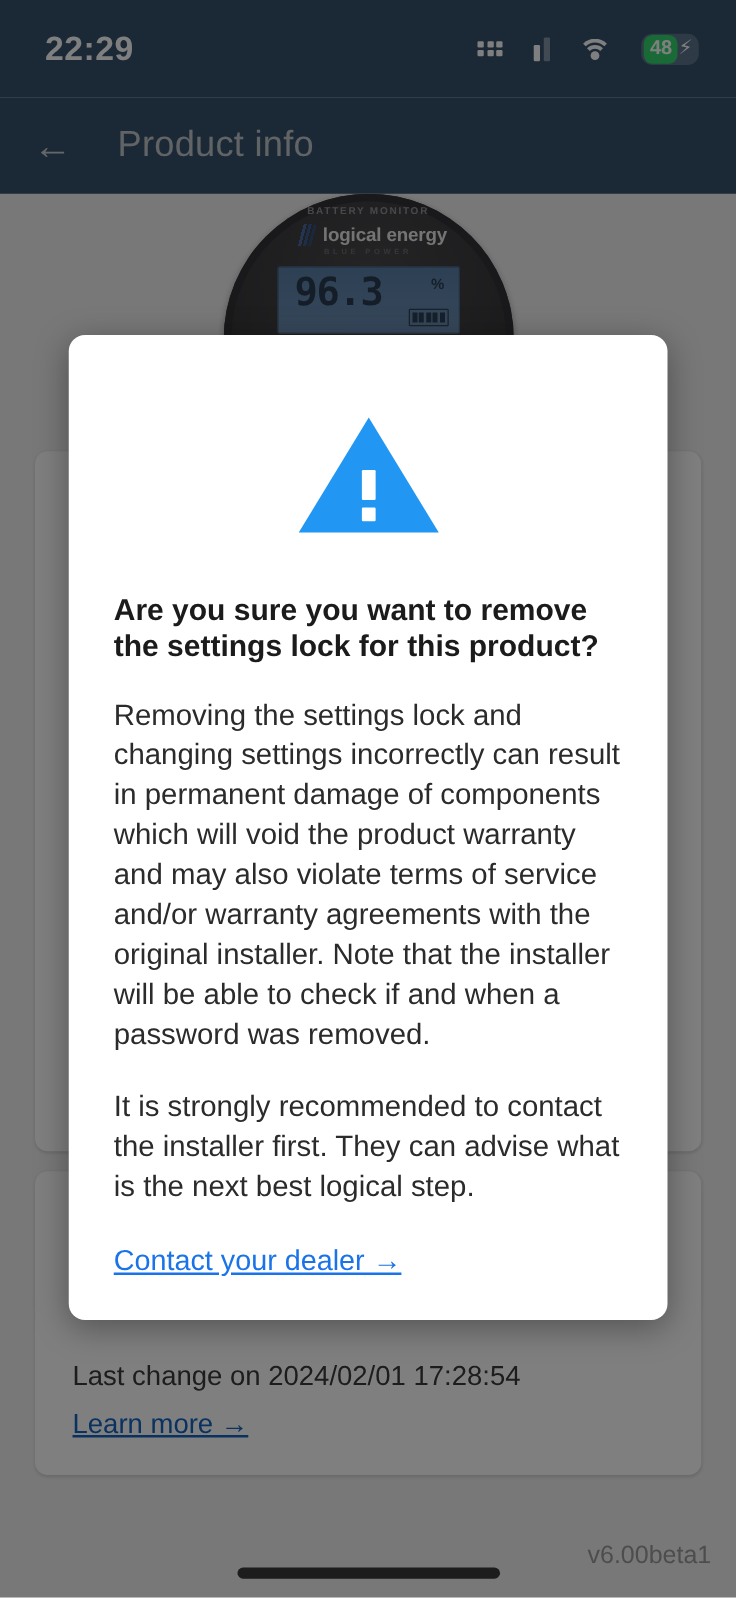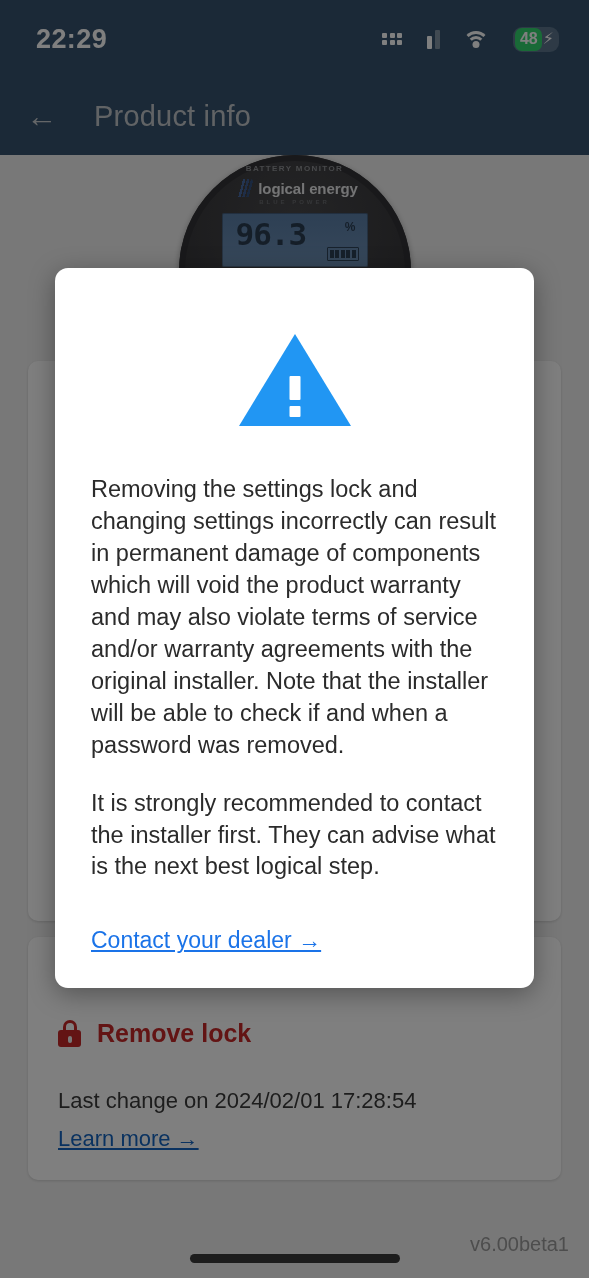--- a/index.html
+++ b/index.html
@@ -406,21 +406,21 @@
     color: #2b2b2b;
     font-size: 23.5px;
     line-height: 1.36;
     margin-bottom: 26px;
   }
   #contact-dealer-link {
     color: #1a73e8;
     font-size: 23px;
     text-decoration: underline;
     display: inline-block;
-    margin-top: 18px;
+    margin-top: 3px;
     margin-bottom: 34px;
   }
   #dialog-actions {
     display: flex;
     justify-content: flex-end;
     align-items: center;
     gap: 14px;
     padding-bottom: 22px;
   }
   .dialog-btn {
@@ -546,20 +546,21 @@
   <div id="dialog">
 
     <div id="warning-icon-wrap">
       <div id="warning-triangle">
         <div class="tri"></div>
         <div class="bang-bar"></div>
         <div class="bang-dot"></div>
       </div>
     </div>
 
+    <div id="dialog-title">Are you sure you want to remove the settings lock for this product?</div>
 
     <p class="dialog-paragraph">Removing the settings lock and changing settings incorrectly can result in permanent damage of components which will void the product warranty and may also violate terms of service and/or warranty agreements with the original installer. Note that the installer will be able to check if and when a password was removed.</p>
     <p class="dialog-paragraph">It is strongly recommended to contact the installer first. They can advise what is the next best logical step.</p>
 
     <a id="contact-dealer-link" href="#">Contact your dealer →</a>
 
   </div>
 
   <div id="nav-bar">
     <div id="nav-pill"></div>

